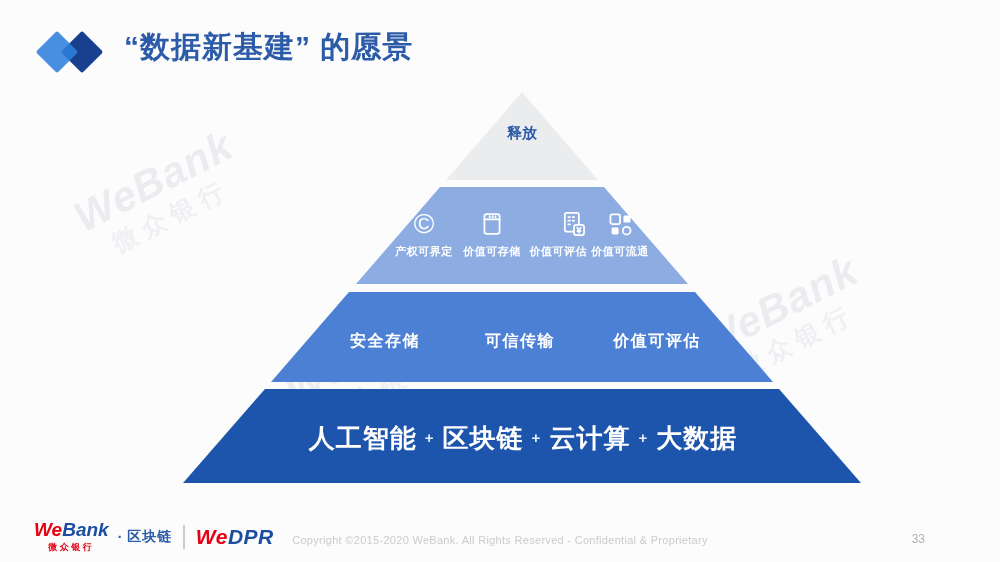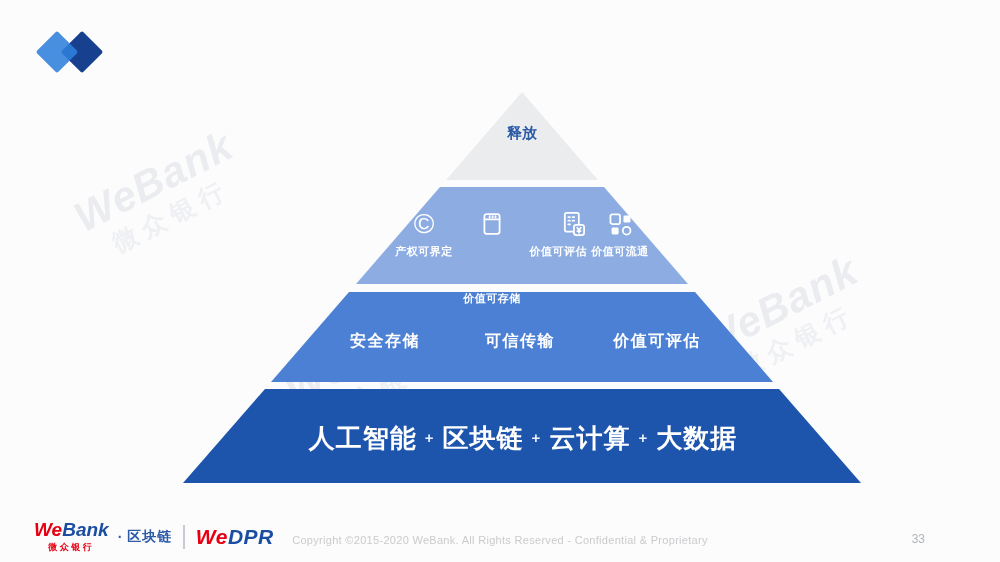--- a/index.html
+++ b/index.html
@@ -68,20 +68,21 @@
   </div>
   <div class="wm" style="left:700px;top:283px;">
     <span class="wm-en">WeBank</span>
     <span class="wm-cn">微众银行</span>
   </div>
 
   <div class="hdr-diamonds">
     <div class="diamond diamond-dark"></div>
     <div class="diamond diamond-light"></div>
   </div>
+  <div class="page-title">“数据新基建” 的愿景</div>
 
   <svg class="pyr-svg" width="1000" height="562" viewBox="0 0 1000 562">
     <polygon points="522,92 598,180 446,180" fill="#EBECEE"></polygon>
     <polygon points="440,187 604,187 688,284 356,284" fill="#8DADE2"></polygon>
     <polygon points="349,292 695,292 773,382 271,382" fill="#4C80D4"></polygon>
     <polygon points="265,389 779,389 861,483 183,483" fill="#1D54AC"></polygon>
   </svg>
 
   <div class="pyr-overlay">
 
@@ -89,21 +90,21 @@
       <div>释放</div>
     </div>
 
     <div class="l2-col" style="left:391px;">
       <div class="l2-icon">
         <span class="glyph">©</span>
       </div>
       <div class="l2-label">产权可界定</div>
     </div>
 
-    <div class="l2-col" style="left:459px;gap:47px;">
+    <div class="l2-col" style="left:459px;">
       <div class="l2-icon">
         <svg class="icon-svg" width="28" height="28" viewBox="0 0 24 24">
           <rect x="5.5" y="3.5" width="13" height="17" rx="2"></rect>
           <line x1="5.5" y1="8" x2="18.5" y2="8"></line>
           <line x1="10" y1="5.2" x2="10" y2="6.4"></line>
           <line x1="12.5" y1="5.2" x2="12.5" y2="6.4"></line>
           <line x1="15" y1="5.2" x2="15" y2="6.4"></line>
         </svg>
       </div>
       <div class="l2-label">价值可存储</div>

